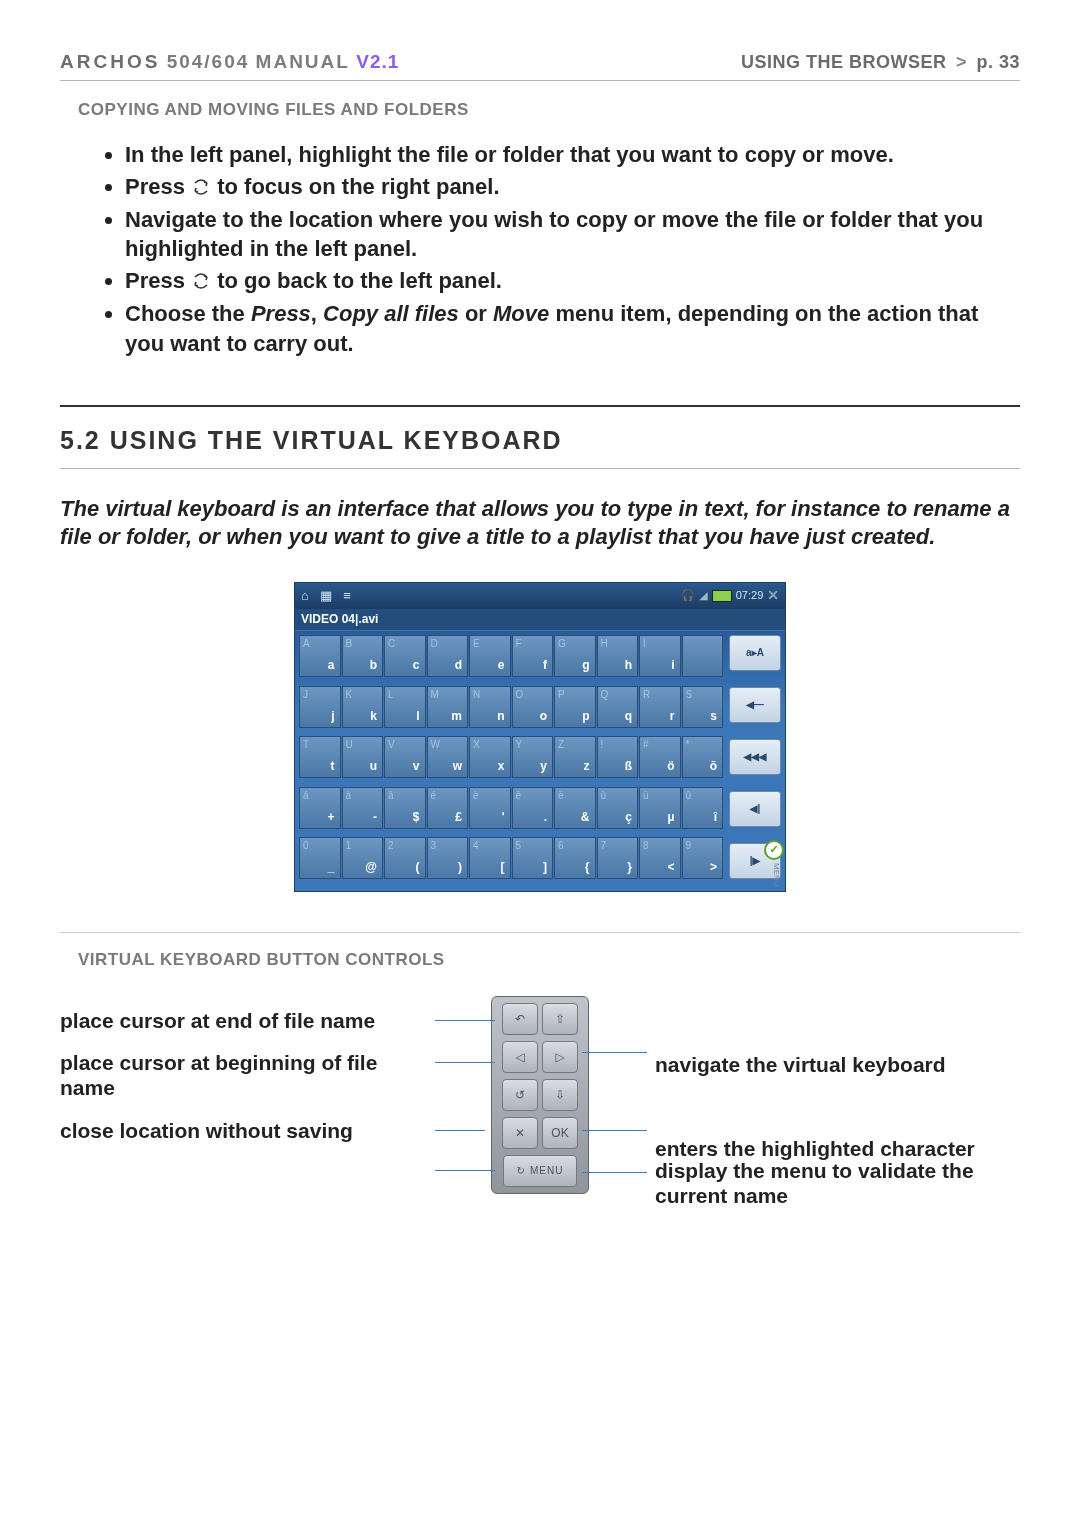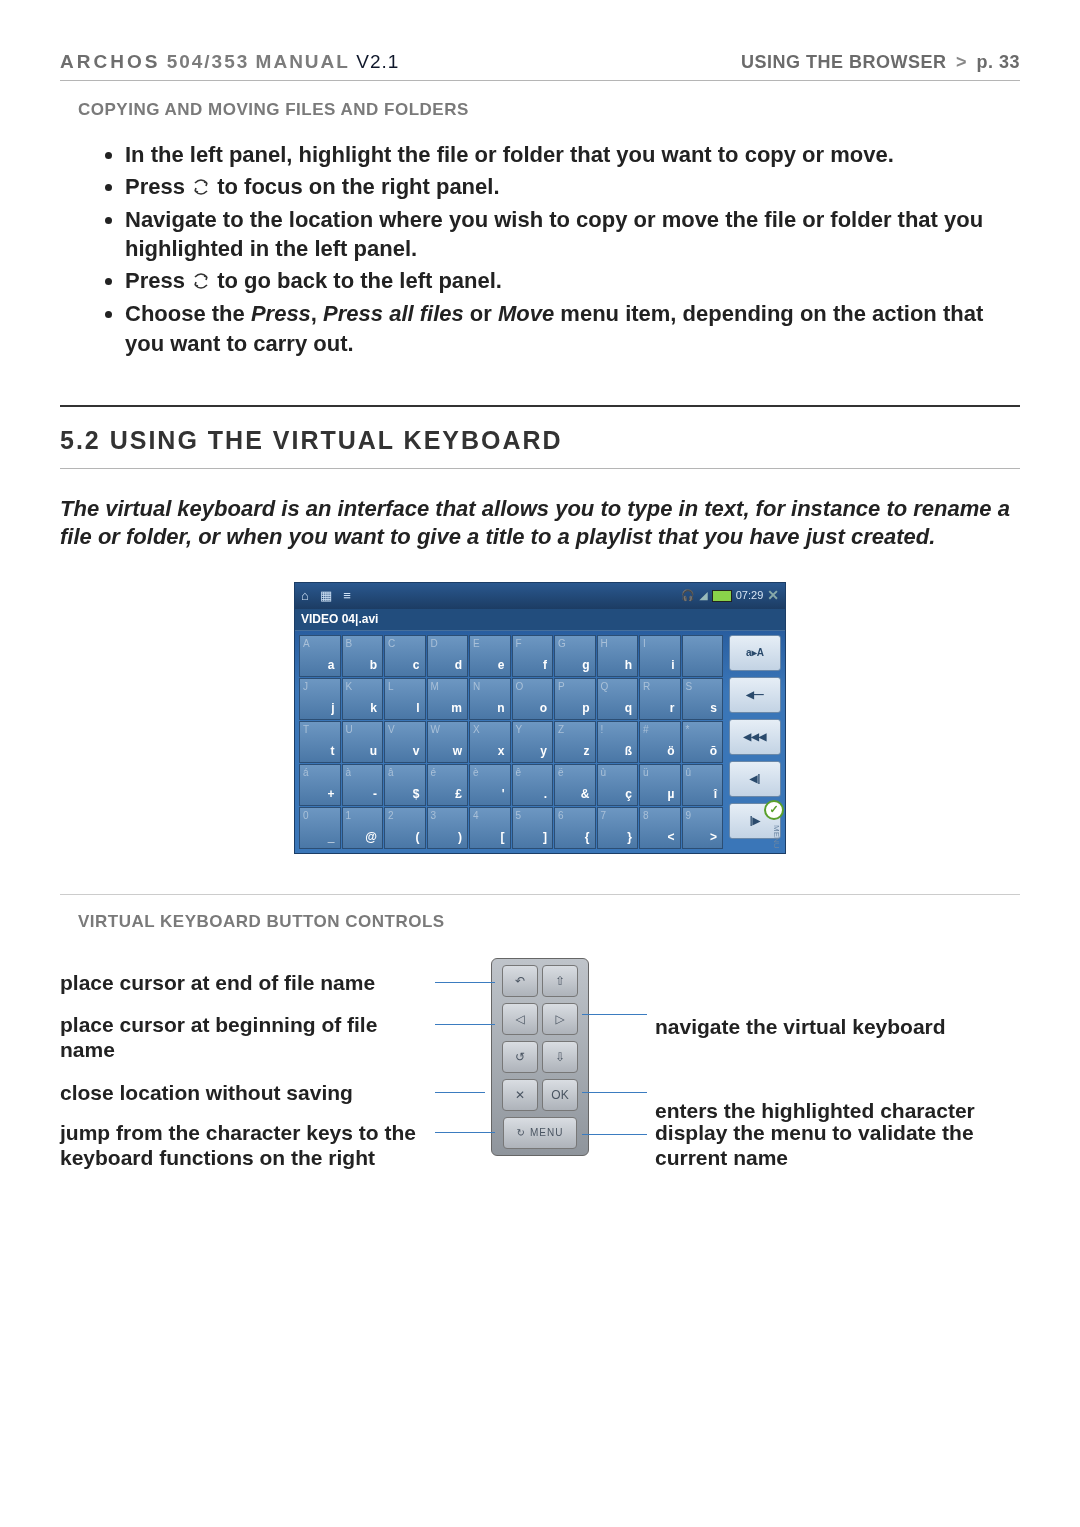--- a/index.html
+++ b/index.html
@@ -43,22 +43,22 @@
   }
   .hdr-left .models {
     font-weight: 900;
     letter-spacing: 2px;
   }
   .hdr-left .manual {
     font-weight: 700;
     letter-spacing: 2px;
   }
   .hdr-left .ver {
-    color: #0f172a;
-    font-weight: 400;
+    color: #8b5cf6;
+    font-weight: 700;
   }
   .hdr-right {
     font-size: 18px;
     font-weight: 700;
     color: #6b6b6b;
     letter-spacing: 0.5px;
   }
   .hdr-right .chev { color:#888; margin:0 4px;}
   .sect-small {
     color: #7a7a7a;
@@ -158,21 +158,21 @@
     font-size:10px;
     color:#c8d8ea;
   }
   .vk-key .u { position:absolute; top:2px; left:3px; color:#a9c0d8;}
   .vk-key .l { position:absolute; bottom:3px; right:5px; font-weight:bold; color:#fff; font-size:12px;}
   .vk-side {
     width:52px;
     padding:4px 4px 12px 2px;
     display:flex;
     flex-direction:column;
-    gap:6px;
+    gap:16px;
   }
   .vk-side-btn {
     height:34px;
     background: linear-gradient(#e6eef6,#c3d3e4);
     border:1px solid #6a88a8;
     border-radius:3px;
     font-size:10px;
     display:flex; align-items:center; justify-content:center;
     color:#2a4a6c;
     font-weight:bold;
@@ -231,21 +231,21 @@
   }
 </style>
 </head>
 <body>
 
 <div class="page">
 
   <div class="header-row">
     <div class="hdr-left">
       <span class="brand">ARCHOS</span>
-      <span class="models">504/353</span>
+      <span class="models">504/604</span>
       <span class="manual">MANUAL</span>
       <span class="ver">V2.1</span>
     </div>
     <div class="hdr-right">
       <span>USING THE BROWSER</span>
       <span class="chev">&gt;</span>
       <span>p. 33</span>
     </div>
   </div>
 
@@ -266,21 +266,21 @@
     <li>
       <span>Press </span>
       <span class="switch-icon">
         <svg width="20" height="16" viewBox="0 0 20 16">
             <path d="M4 4 Q10 -2 16 4 M16 4 l-3 -1 M16 4 l-1 3 M16 12 Q10 18 4 12 M4 12 l3 1 M4 12 l1 -3" fill="none" stroke="#333" stroke-width="1.6"></path>
           </svg>
       </span>
       <span> to go back to the left panel.</span>
     </li>
     <li>
-      <span>Choose the </span><span class="italic">Press</span><span>, </span><span class="italic">Press all files</span><span> or </span><span class="italic">Move</span><span> menu item, depending on the action that you want to carry out.</span>
+      <span>Choose the </span><span class="italic">Press</span><span>, </span><span class="italic">Copy all files</span><span> or </span><span class="italic">Move</span><span> menu item, depending on the action that you want to carry out.</span>
     </li>
   </ul>
 
   <hr class="divider">
   <div class="sect-title">5.2  USING THE VIRTUAL KEYBOARD</div>
   <hr class="thin-divider">
 
   <div class="body-para">The virtual keyboard is an interface that allows you to type in text, for instance to rename a file or folder, or when you want to give a title to a playlist that you have just created.</div>
 
   <div class="vk-wrap">
@@ -550,21 +550,20 @@
 
     <div class="lbl right-align" style="left:0; top:12px; width:370px">place cursor at end of file name</div>
     <div class="leader" style="left:375px; top:24px; width:60px"></div>
 
     <div class="lbl right-align" style="left:0; top:54px; width:370px">place cursor at beginning of file name</div>
     <div class="leader" style="left:375px; top:66px; width:60px"></div>
 
     <div class="lbl right-align" style="left:0; top:122px; width:370px">close location without saving</div>
     <div class="leader" style="left:375px; top:134px; width:50px"></div>
 
-    <div class="lbl right-align" style="left:0; top:162px; width:370px">jump from the character keys to the keyboard functions on the right</div>
     <div class="leader" style="left:375px; top:174px; width:60px"></div>
 
     <div class="leader" style="left:522px; top:56px; width:65px"></div>
     <div class="lbl" style="left:595px; top:56px; width:370px">navigate the virtual keyboard</div>
 
     <div class="leader" style="left:522px; top:134px; width:65px"></div>
     <div class="lbl" style="left:595px; top:140px; width:370px">enters the highlighted character</div>
 
     <div class="leader" style="left:522px; top:176px; width:65px"></div>
     <div class="lbl" style="left:595px; top:162px; width:370px">display the menu to validate the current name</div>

